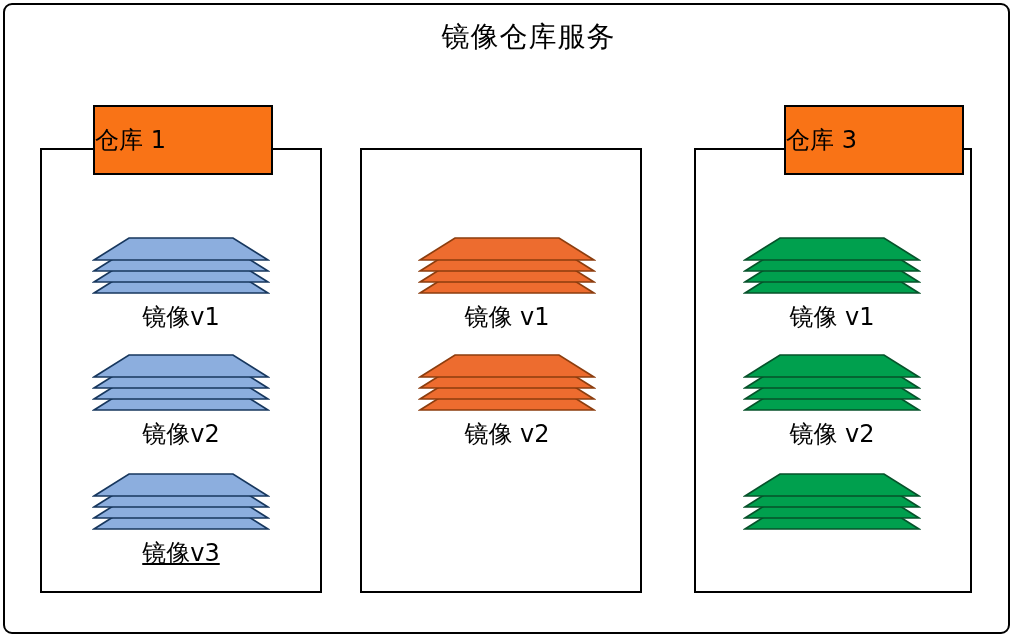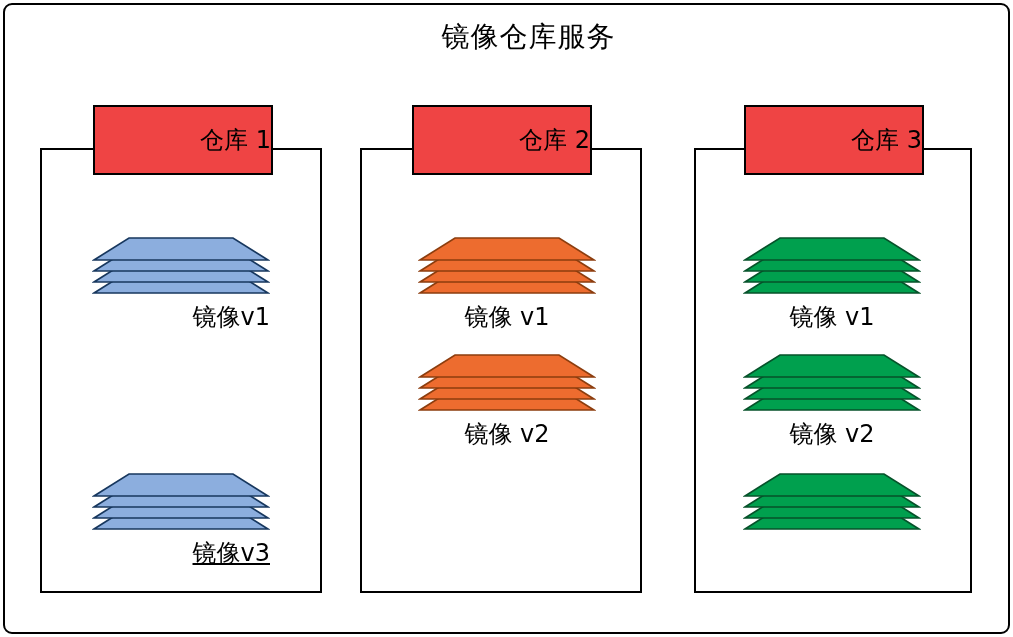--- a/index.html
+++ b/index.html
@@ -24,32 +24,32 @@
   }
   .repo-box{
     position:absolute;top:148px;height:441px;
     border:2px solid #000;background:#fff;
   }
   .repo-box.r1{left:40px;width:278px;}
   .repo-box.r2{left:360px;width:278px;}
   .repo-box.r3{left:694px;width:274px;}
   .repo-label{
     position:absolute;top:105px;width:176px;height:66px;
-    border:2px solid #000;background:#ef4444;z-index:3;
-    display:flex;align-items:center;justify-content:flex-end;
+    border:2px solid #000;background:#f97316;z-index:3;
+    display:flex;align-items:center;justify-content:flex-start;
     font-size:24px;white-space:nowrap;
   }
   .repo-label.l1{left:93px;}
   .repo-label.l2{left:412px;}
-  .repo-label.l3{left:744px;}
+  .repo-label.l3{left:784px;}
   .img-group{
     position:absolute;width:178px;z-index:2;
     display:flex;flex-direction:column;align-items:center;
   }
-  .img-group.c1{left:92px;align-items:flex-end;}
+  .img-group.c1{left:92px;}
   .img-group.c2{left:418px;}
   .img-group.c3{left:743px;}
   .img-group.rowv1{top:236px;}
   .img-group.rowv2{top:353px;}
   .img-group.rowv3{top:472px;text-decoration:underline;}
   .img-label{
     margin-top:6px;
     font-size:24px;text-align:center;white-space:nowrap;
   }
   svg.stack{display:block;}
@@ -67,35 +67,41 @@
 
   <div class="title">镜像仓库服务</div>
 
   <div class="repo-box r1"></div>
   <div class="repo-box r2"></div>
   <div class="repo-box r3"></div>
 
   <div class="repo-label l1">
     <span>仓库 1</span>
   </div>
-  <div class="repo-label l2">
-    <span>仓库 2</span>
-  </div>
   <div class="repo-label l3">
     <span>仓库 3</span>
   </div>
 
   <div class="img-group c1 rowv1">
     <svg class="stack stack-blue" width="178" height="59" viewBox="0 0 178 59">
       <polygon points="2,57 37,35 141,35 176,57"></polygon>
       <polygon points="2,46 37,24 141,24 176,46"></polygon>
       <polygon points="2,35 37,13 141,13 176,35"></polygon>
       <polygon points="2,24 37,2  141,2  176,24"></polygon>
     </svg>
     <div class="img-label">镜像v1</div>
+  </div>
+  <div class="img-group c1 rowv2">
+    <svg class="stack stack-blue" width="178" height="59" viewBox="0 0 178 59">
+      <polygon points="2,57 37,35 141,35 176,57"></polygon>
+      <polygon points="2,46 37,24 141,24 176,46"></polygon>
+      <polygon points="2,35 37,13 141,13 176,35"></polygon>
+      <polygon points="2,24 37,2  141,2  176,24"></polygon>
+    </svg>
+    <div class="img-label">镜像v2</div>
   </div>
   <div class="img-group c1 rowv3">
     <svg class="stack stack-blue" width="178" height="59" viewBox="0 0 178 59">
       <polygon points="2,57 37,35 141,35 176,57"></polygon>
       <polygon points="2,46 37,24 141,24 176,46"></polygon>
       <polygon points="2,35 37,13 141,13 176,35"></polygon>
       <polygon points="2,24 37,2  141,2  176,24"></polygon>
     </svg>
     <div class="img-label">镜像v3</div>
   </div>

